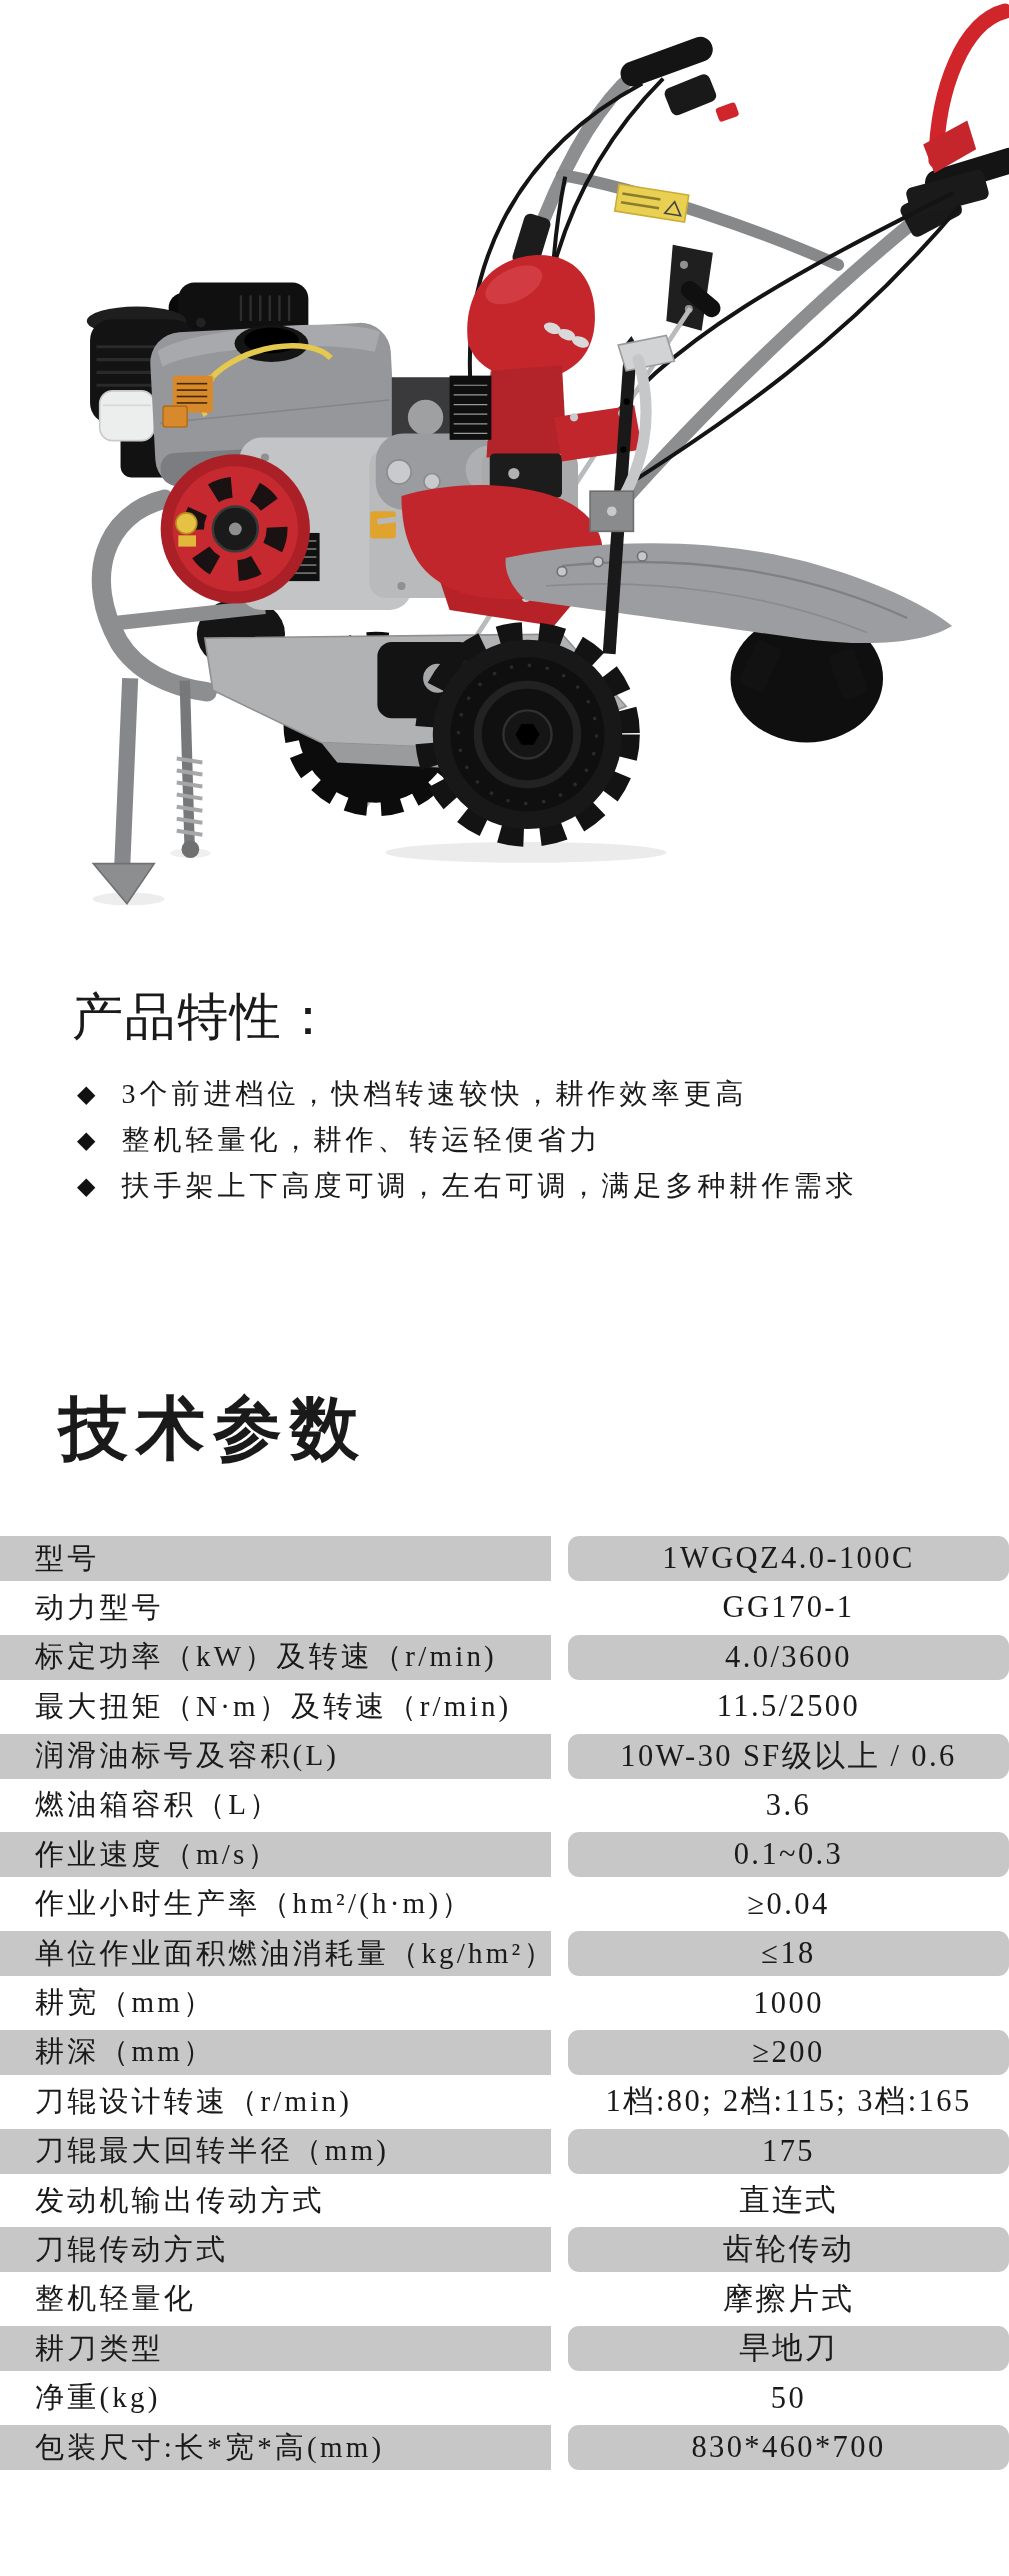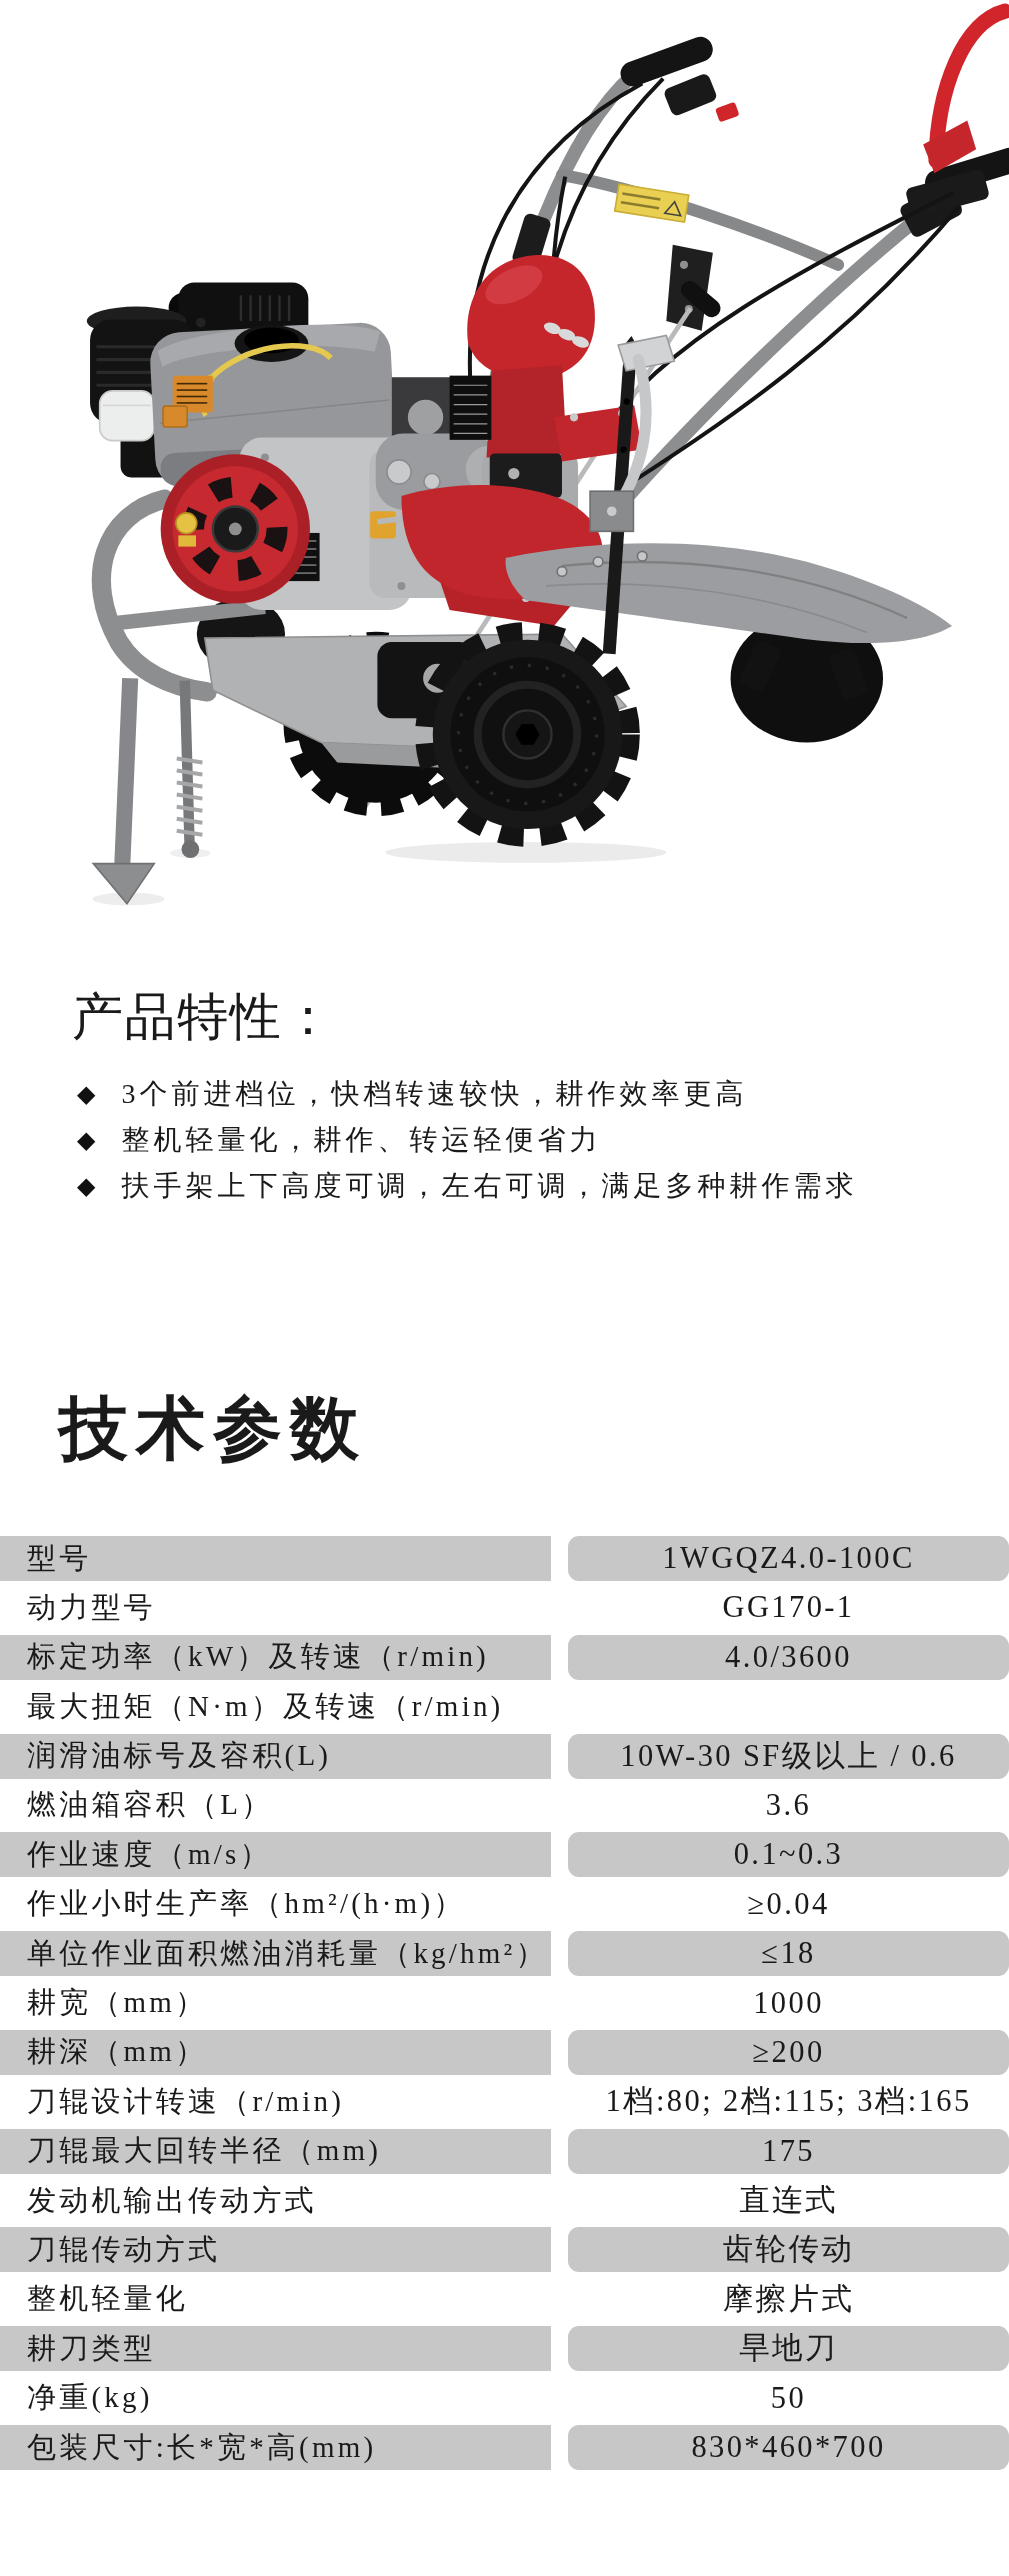--- a/index.html
+++ b/index.html
@@ -10,21 +10,21 @@
         font-weight:normal;margin:0;letter-spacing:1.6px;}
   #features-list{position:absolute;left:77px;top:1071px;margin:0;padding:0;list-style:none;}
   #features-list li{display:flex;align-items:center;height:46px;font-size:28px;letter-spacing:4px;}
   .diamond{font-family:"DejaVu Sans",sans-serif;font-size:24px;letter-spacing:0;
         margin-right:26px;color:#111;}
   #specs-heading{position:absolute;left:59px;top:1395px;font-size:69px;line-height:1;
         font-weight:bold;margin:0;letter-spacing:8px;}
   #spec-table{position:absolute;left:0;top:1536px;width:1010px;}
   .spec-row{display:flex;height:45px;margin-bottom:4.4px;}
   .spec-label{width:551px;box-sizing:border-box;display:flex;align-items:center;
-        padding-left:27px;font-size:29px;letter-spacing:3.2px;white-space:nowrap;}
+        padding-left:35px;font-size:29px;letter-spacing:3.2px;white-space:nowrap;}
   .spacer{width:17px;}
   .spec-value{width:441px;display:flex;align-items:center;justify-content:center;
         font-size:30.5px;letter-spacing:2.4px;white-space:nowrap;border-radius:11px;}
   .spec-row.gray .spec-label,.spec-row.gray .spec-value{background:var(--row-gray,#c7c7c7);}
   .footer{position:absolute;left:88px;top:2533px;font-size:40px;line-height:1;letter-spacing:4.8px;}
 </style>
 </head>
 <body>
 
 <div class="page">
@@ -332,20 +332,21 @@
 
     <div class="spec-row gray">
       <div class="spec-label">标定功率（kW）及转速（r/min)</div>
       <div class="spacer"></div>
       <div class="spec-value">4.0/3600</div>
     </div>
 
     <div class="spec-row">
       <div class="spec-label">最大扭矩（N·m）及转速（r/min)</div>
       <div class="spacer"></div>
+      <div class="spec-value">11.5/2500</div>
     </div>
 
     <div class="spec-row gray">
       <div class="spec-label">润滑油标号及容积(L)</div>
       <div class="spacer"></div>
       <div class="spec-value">10W-30 SF级以上 / 0.6</div>
     </div>
 
     <div class="spec-row">
       <div class="spec-label">燃油箱容积（L）</div>

